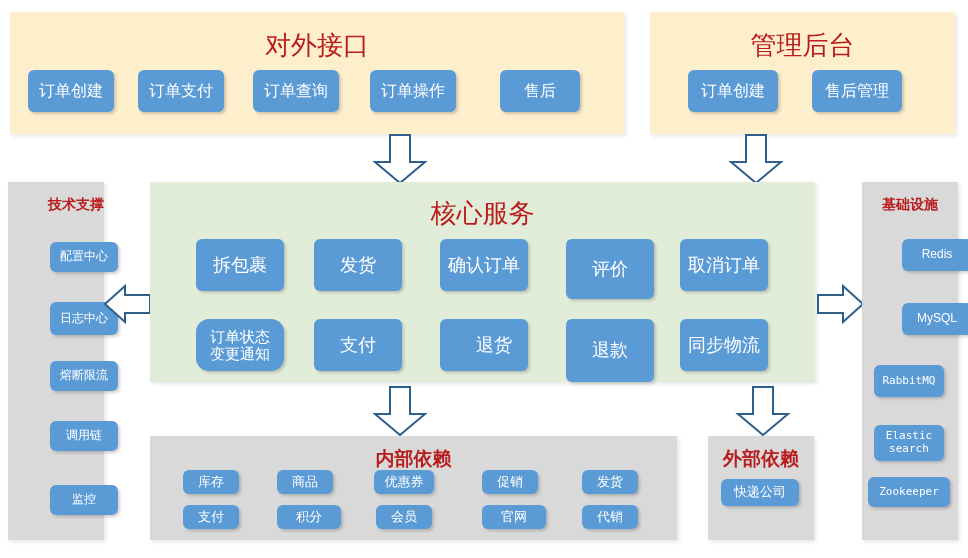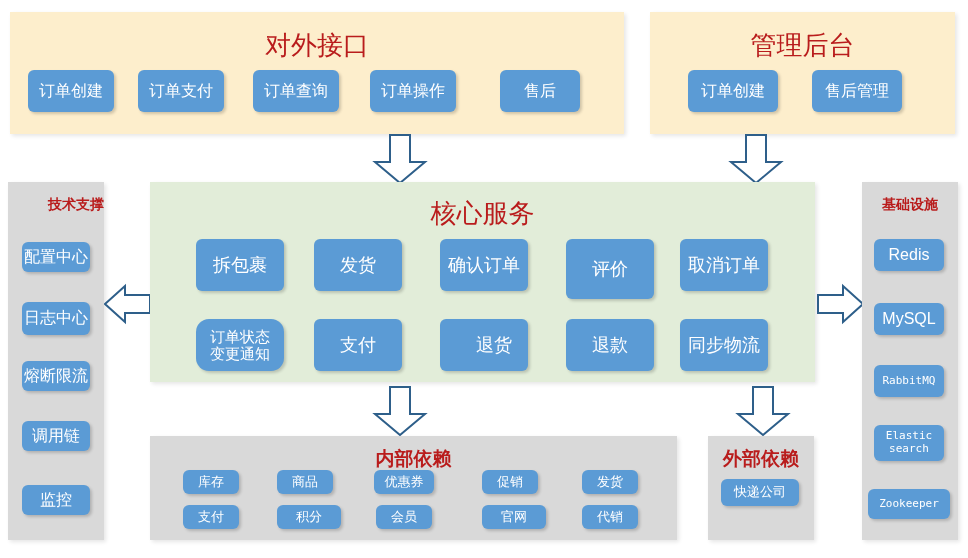--- a/index.html
+++ b/index.html
@@ -50,21 +50,21 @@
     justify-content: center;
     text-align: center;
     line-height: 1.15;
     box-shadow: 2px 2px 3px rgba(0,0,0,0.18);
     white-space: pre-line;
     user-select: none;
   }
   .chip-top   { font-size: 16px; }
   .chip-core  { font-size: 18px; }
   .chip-core-sm { font-size: 15px; border-radius: 13px; }
-  .chip-side  { font-size: 16px; }
+  .chip-side  { font-size: 12px; margin-left: 28px; }
   .chip-side-mono { font-size: 11px; font-family: "DejaVu Sans Mono", "Liberation Mono", monospace; }
   .chip-dep   { font-size: 13px; }
 
   
   .arrow {
     position: absolute;
   }
 </style>
 </head>
 <body>
@@ -118,38 +118,38 @@
 <div class="chip chip-core" style="left:196px; top:239px; width:88px; height:52px;">拆包裹</div>
 <div class="chip chip-core" style="left:314px; top:239px; width:88px; height:52px;">发货</div>
 <div class="chip chip-core" style="left:440px; top:239px; width:88px; height:52px;">确认订单</div>
 <div class="chip chip-core" style="left:566px; top:239px; width:88px; height:60px;">评价</div>
 <div class="chip chip-core" style="left:680px; top:239px; width:88px; height:52px;">取消订单</div>
 
 <div class="chip chip-core-sm" style="left:196px; top:319px; width:88px; height:52px;">订单状态
 变更通知</div>
 <div class="chip chip-core" style="left:314px; top:319px; width:88px; height:52px;">支付</div>
 <div class="chip chip-core" style="left:440px; top:319px; width:88px; height:52px;padding-left:20px;">退货</div>
-<div class="chip chip-core" style="left:566px; top:319px; width:88px; height:52px;">退款</div>
+<div class="chip chip-core" style="left:566px; top:319px; width:88px; height:63px;">退款</div>
 <div class="chip chip-core" style="left:680px; top:319px; width:88px; height:52px;">同步物流</div>
 
 <div class="arrow" style="left:816px; top:278px; width:48px; height:52px;">
   <svg width="48" height="52" viewBox="0 0 48 52">
     <polygon points="47,26 27,8 27,17 2,17 2,35 27,35 27,44" fill="#FFFFFF" stroke="#2E5F8A" stroke-width="2"></polygon>
   </svg>
 </div>
 
 <div class="panel panel-gray" style="left:862px; top:182px; width:96px; height:358px;">
   <div class="panel-title title-side" style="top:14px;">基础设施</div>
 </div>
 <div class="chip chip-side" style="left:874px; top:239px; width:70px; height:32px;">Redis</div>
 <div class="chip chip-side" style="left:874px; top:303px; width:70px; height:32px;">MySQL</div>
 <div class="chip chip-side-mono" style="left:874px; top:365px; width:70px; height:32px;">RabbitMQ</div>
 <div class="chip chip-side-mono" style="left:874px; top:425px; width:70px; height:36px;">Elastic
 search</div>
-<div class="chip chip-side-mono" style="left:868px; top:489px; width:82px; height:30px;">Zookeeper</div>
+<div class="chip chip-side-mono" style="left:868px; top:477px; width:82px; height:30px;">Zookeeper</div>
 
 <div class="arrow" style="left:372px; top:386px; width:56px; height:50px;">
   <svg width="56" height="50" viewBox="0 0 56 50">
     <polygon points="18,1 38,1 38,28 53,28 28,49 3,28 18,28" fill="#FFFFFF" stroke="#2E5F8A" stroke-width="2"></polygon>
   </svg>
 </div>
 
 <div class="arrow" style="left:735px; top:386px; width:56px; height:50px;">
   <svg width="56" height="50" viewBox="0 0 56 50">
     <polygon points="18,1 38,1 38,28 53,28 28,49 3,28 18,28" fill="#FFFFFF" stroke="#2E5F8A" stroke-width="2"></polygon>

